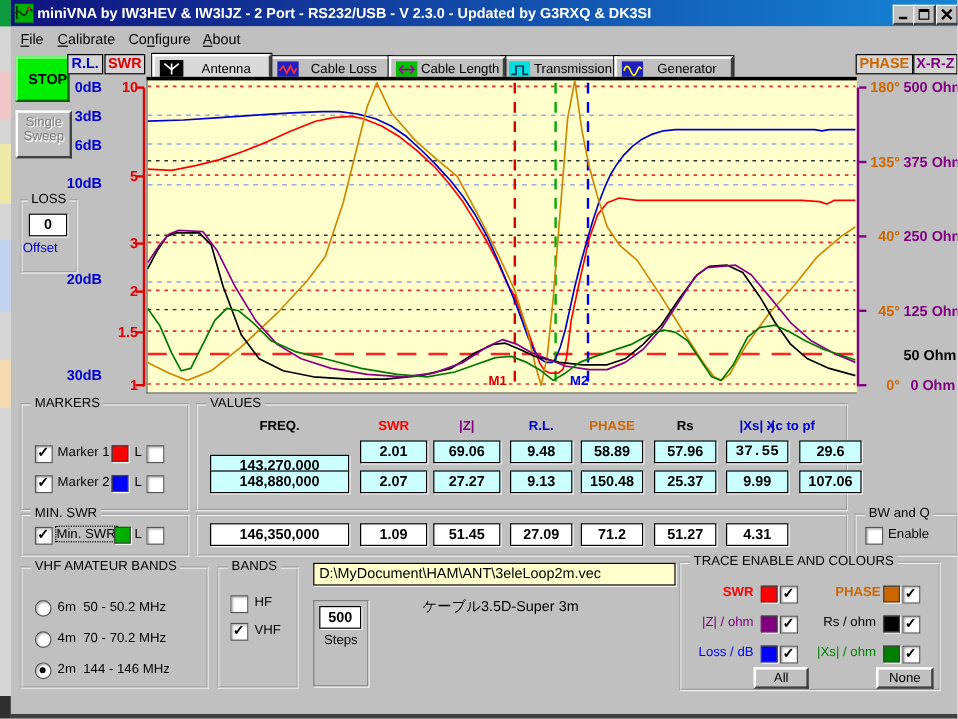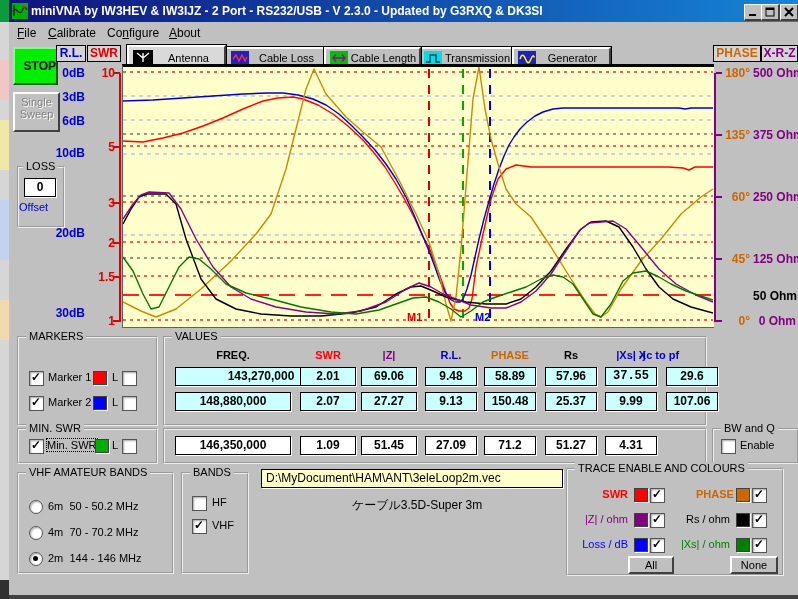--- a/index.html
+++ b/index.html
@@ -208,21 +208,21 @@
   <div class="tick" style="left:716px;top:72px;width:6px;background:#800080;"></div>
   <div class="tick" style="left:716px;top:134px;width:6px;background:#800080;"></div>
   <div class="tick" style="left:716px;top:196px;width:6px;background:#800080;"></div>
   <div class="tick" style="left:716px;top:258px;width:6px;background:#800080;"></div>
   <div class="tick" style="left:716px;top:320px;width:6px;background:#800080;"></div>
 
   <span class="ticklabel" style="left:720px;top:66px;width:30px;text-align:right;color:#cc6600;">180°</span>
   <span class="ticklabel" style="left:753px;top:66px;width:43px;text-align:right;color:#800080;">500 Ohm</span>
   <span class="ticklabel" style="left:720px;top:128px;width:30px;text-align:right;color:#cc6600;">135°</span>
   <span class="ticklabel" style="left:753px;top:128px;width:43px;text-align:right;color:#800080;">375 Ohm</span>
-  <span class="ticklabel" style="left:720px;top:190px;width:30px;text-align:right;color:#cc6600;">60°</span>
+  <span class="ticklabel" style="left:720px;top:190px;width:30px;text-align:right;color:#cc6600;">40°</span>
   <span class="ticklabel" style="left:753px;top:190px;width:43px;text-align:right;color:#800080;">250 Ohm</span>
   <span class="ticklabel" style="left:720px;top:252px;width:30px;text-align:right;color:#cc6600;">45°</span>
   <span class="ticklabel" style="left:753px;top:252px;width:43px;text-align:right;color:#800080;">125 Ohm</span>
   <span class="ticklabel" style="left:753px;top:289px;width:43px;text-align:right;color:#000;">50 Ohm</span>
   <span class="ticklabel" style="left:720px;top:314px;width:30px;text-align:right;color:#cc6600;">0°</span>
   <span class="ticklabel" style="left:753px;top:314px;width:43px;text-align:right;color:#800080;">0 Ohm</span>
 
   <div class="groupbox" style="left:17px;top:336px;width:137px;height:86px;">
     <span class="legend">MARKERS</span>
     <div class="cb checked" style="left:10px;top:33px;"></div>
@@ -250,21 +250,21 @@
     <span class="legend">VALUES</span>
     <span class="hdr" style="left: 10px; top: 11px; width: 116px; color: rgb(0, 0, 0);">FREQ.</span>
     <span class="hdr" style="left: 135px; top: 11px; width: 56px; color: rgb(255, 0, 0);">SWR</span>
     <span class="hdr" style="left: 196px; top: 11px; width: 56px; color: rgb(128, 0, 128);">|Z|</span>
     <span class="hdr" style="left: 238px; top: 11px; width: 52px; margin-left: 22px; color: rgb(0, 0, 204);">R.L.</span>
     <span class="hdr" style="left: 297px; top: 11px; width: 52px; margin-left: 22px; color: rgb(204, 102, 0);">PHASE</span>
     <span class="hdr" style="left: 358px; top: 11px; width: 52px; margin-left: 22px; color: rgb(0, 0, 0);">Rs</span>
     <span class="hdr" style="left: 418px; top: 11px; width: 52px; margin-left: 22px; color: rgb(0, 0, 204);">|Xs| -j</span>
     <span class="hdr" style="left: 458px; top: 11px; width: 72px; color: rgb(0, 0, 204);">Xc to pf</span>
 
-    <div class="field" style="left:10px;top:29px;width:114px;padding-left:28px;">143,270,000</div>
+    <div class="field" style="left:10px;top:41px;width:114px;">143,270,000</div>
     <div class="field" style="left:135px;top:29px;width:54px;">2.01</div>
     <div class="field" style="left:196px;top:29px;width:54px;">69.06</div>
     <div class="field" style="left:260px;top:29px;width:50px;">9.48</div>
     <div class="field" style="left:319px;top:29px;width:50px;">58.89</div>
     <div class="field" style="left:380px;top:29px;width:50px;">57.96</div>
     <div class="field" style="left:440px;top:29px;width:50px;font-family:Liberation Mono, monospace;">37.55</div>
     <div class="field" style="left:479px;top:29px;width:50px;margin-left:22px;">29.6</div>
 
     <div class="field" style="left:10px;top:54px;width:114px;">148,880,000</div>
     <div class="field" style="left:135px;top:54px;width:54px;">2.07</div>
@@ -305,20 +305,24 @@
 
   <div class="groupbox" style="left:181px;top:472px;width:64px;height:98px;">
     <span class="legend">BANDS</span>
     <div class="cb" style="left:9px;top:22px;"></div>
     <span class="abs" style="left:29px;top:22px;">HF</span>
     <div class="cb checked" style="left:9px;top:45px;"></div>
     <span class="abs" style="left:29px;top:45px;">VHF</span>
   </div>
 
   <div class="field" style="left:261px;top:469px;width:296px;background:#ffffcc;font-weight:normal;text-align:left;padding-left:4px;">D:\MyDocument\HAM\ANT\3eleLoop2m.vec</div>
+  <div class="abs" style="left:261px;top:500px;width:44px;height:70px;border:1px solid #808080;box-shadow:1px 1px 0 #fff;">
+    <div class="field white" style="left:4px;top:4px;width:33px;">500</div>
+    <span class="abs" style="left:0;top:27px;width:44px;text-align:center;">Steps</span>
+  </div>
   <span class="abs" style="left:352px;top:497px;font-size:12px;">ケーブル3.5D-Super 3m</span>
 
   <div class="groupbox" style="left:566px;top:468px;width:214px;height:104px;">
     <span class="legend">TRACE ENABLE AND COLOURS</span>
     <span class="abs" style="left: 2px; top: 18px; width: 58px; text-align: right; font-weight: bold; color: rgb(255, 0, 0);">SWR</span>
     <div class="swatch" style="left: 66px; top: 18px; background: rgb(255, 0, 0);"></div>
     <div class="cb checked" style="left:82px;top:18px;"></div>
     <span class="abs" style="left: 96px; top: 18px; width: 66px; text-align: left; font-weight: bold; color: rgb(204, 102, 0); margin-left: 32px;">PHASE /°</span>
     <div class="swatch" style="left: 168px; top: 18px; background: rgb(204, 102, 0);"></div>
     <div class="cb checked" style="left:184px;top:18px;"></div>

